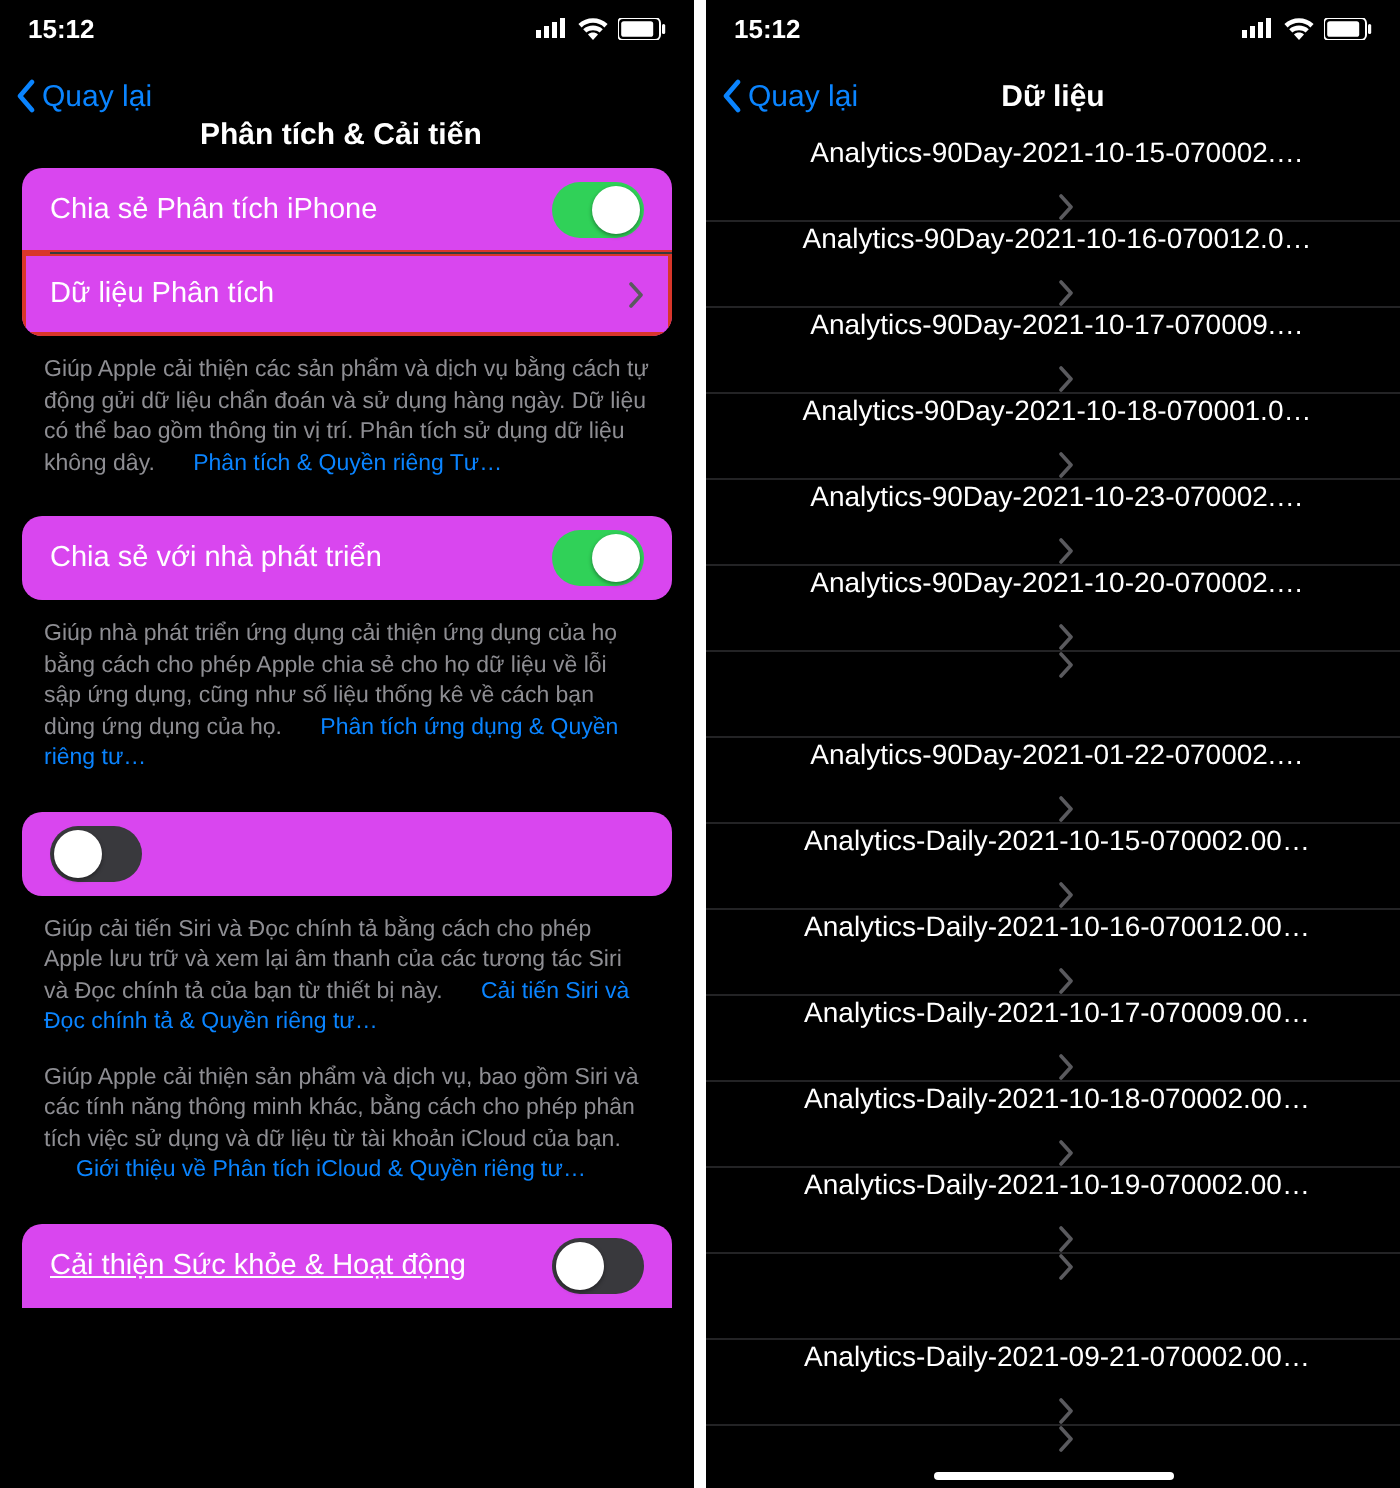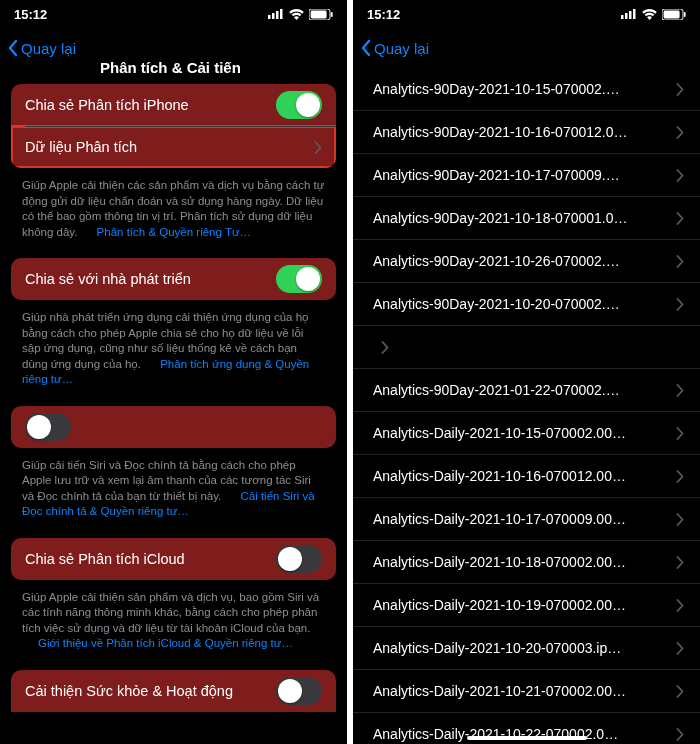--- a/index.html
+++ b/index.html
@@ -52,21 +52,21 @@
     position:absolute; left:0; right:0;
     text-align:center;
     font-size:15px; font-weight:600;
     pointer-events:none;
   }
   .phone-left .nav-title { text-align:left; padding-left:100px;margin-top:39px; }
   
   .content { padding: 6px 0 0 0; }
   
   .group {
-    background:#7f1d1d;
+    background:#d946ef;
     border-radius:10px;
     margin:10px 11px 6px 11px;
     overflow:hidden;
   }
   .row {
     display:flex; align-items:center;
     min-height:42px;
     padding:0 14px;
     font-size:14.5px;
     color:#fff;
@@ -108,27 +108,28 @@
     outline:3px solid #d9362a;
     outline-offset:-2px;
   }
   
   .plain-row {
     display:flex; align-items:center;
     height:43px;
     padding:0 16px 0 20px;
     font-size:14px;
     border-bottom:1px solid #232325;
+    flex-direction:column;
   }
   .plain-row .row-label { flex:1 1 auto; overflow:hidden; text-overflow:ellipsis; white-space:nowrap; }
   .home-ind {
     position:absolute; bottom:4px; left:50%; transform:translateX(-50%);
     width:120px; height:4px; background:#fff; border-radius:3px;
   }
-  .grp-last-cut { border-bottom-left-radius:0; border-bottom-right-radius:0;}
+  .grp-last-cut { border-bottom-left-radius:0; border-bottom-right-radius:0;text-decoration:underline;}
 </style>
 </head>
 <body>
 
 <div class="stage">
 
   <div class="phone phone-left">
 
     <div class="status-bar">
       <span>15:12</span>
@@ -208,28 +209,20 @@
         <div class="row">
           <span class="toggle off">
               <span class="knob"></span>
             </span>
         </div>
       </div>
       <div class="footer">
         <span>Giúp cải tiến Siri và Đọc chính tả bằng cách cho phép Apple lưu trữ và xem lại âm thanh của các tương tác Siri và Đọc chính tả của bạn từ thiết bị này. </span><span class="link">Cải tiến Siri và Đọc chính tả &amp; Quyền riêng tư…</span>
       </div>
 
-      <div class="group">
-        <div class="row">
-          <span class="row-label">Chia sẻ Phân tích iCloud</span>
-          <span class="toggle off">
-              <span class="knob"></span>
-            </span>
-        </div>
-      </div>
       <div class="footer">
         <span>Giúp Apple cải thiện sản phẩm và dịch vụ, bao gồm Siri và các tính năng thông minh khác, bằng cách cho phép phân tích việc sử dụng và dữ liệu từ tài khoản iCloud của bạn. </span><span class="link">Giới thiệu về Phân tích iCloud &amp; Quyền riêng tư…</span>
       </div>
 
       <div class="group grp-last-cut">
         <div class="row">
           <span class="row-label">Cải thiện Sức khỏe &amp; Hoạt động</span>
           <span class="toggle off">
               <span class="knob"></span>
             </span>
@@ -271,20 +264,21 @@
 
     <div class="navbar">
       <div class="back">
         <span class="back-chevron">
           <svg width="12" height="18" viewBox="0 0 12 18">
               <path d="M9 2 L3 9 L9 16" stroke="#0a84ff" stroke-width="2.4" fill="none" stroke-linecap="round" stroke-linejoin="round"></path>
             </svg>
         </span>
         <span>Quay lại</span>
       </div>
+      <div class="nav-title">Dữ liệu</div>
     </div>
 
     <div id="right-list">
         <div class="plain-row">
           <span class="row-label">Analytics-90Day-2021-10-15-070002.…</span>
           <span class="chev"><svg width="8" height="13" viewBox="0 0 8 13">
               <path d="M1.5 1 L6.5 6.5 L1.5 12" stroke="#5a5a5e" stroke-width="1.8" fill="none" stroke-linecap="round" stroke-linejoin="round"></path>
             </svg></span>
         </div>
         <div class="plain-row">
@@ -299,21 +293,21 @@
               <path d="M1.5 1 L6.5 6.5 L1.5 12" stroke="#5a5a5e" stroke-width="1.8" fill="none" stroke-linecap="round" stroke-linejoin="round"></path>
             </svg></span>
         </div>
         <div class="plain-row">
           <span class="row-label">Analytics-90Day-2021-10-18-070001.0…</span>
           <span class="chev"><svg width="8" height="13" viewBox="0 0 8 13">
               <path d="M1.5 1 L6.5 6.5 L1.5 12" stroke="#5a5a5e" stroke-width="1.8" fill="none" stroke-linecap="round" stroke-linejoin="round"></path>
             </svg></span>
         </div>
         <div class="plain-row">
-          <span class="row-label">Analytics-90Day-2021-10-26-070002.…</span>
+          <span class="row-label">Analytics-90Day-2021-10-23-070002.…</span>
           <span class="chev"><svg width="8" height="13" viewBox="0 0 8 13">
               <path d="M1.5 1 L6.5 6.5 L1.5 12" stroke="#5a5a5e" stroke-width="1.8" fill="none" stroke-linecap="round" stroke-linejoin="round"></path>
             </svg></span>
         </div>
         <div class="plain-row">
           <span class="row-label">Analytics-90Day-2021-10-20-070002.…</span>
           <span class="chev"><svg width="8" height="13" viewBox="0 0 8 13">
               <path d="M1.5 1 L6.5 6.5 L1.5 12" stroke="#5a5a5e" stroke-width="1.8" fill="none" stroke-linecap="round" stroke-linejoin="round"></path>
             </svg></span>
         </div>
@@ -352,33 +346,31 @@
               <path d="M1.5 1 L6.5 6.5 L1.5 12" stroke="#5a5a5e" stroke-width="1.8" fill="none" stroke-linecap="round" stroke-linejoin="round"></path>
             </svg></span>
         </div>
         <div class="plain-row">
           <span class="row-label">Analytics-Daily-2021-10-19-070002.00…</span>
           <span class="chev"><svg width="8" height="13" viewBox="0 0 8 13">
               <path d="M1.5 1 L6.5 6.5 L1.5 12" stroke="#5a5a5e" stroke-width="1.8" fill="none" stroke-linecap="round" stroke-linejoin="round"></path>
             </svg></span>
         </div>
         <div class="plain-row">
-          <span class="row-label">Analytics-Daily-2021-10-20-070003.ip…</span>
-          <span class="chev"><svg width="8" height="13" viewBox="0 0 8 13">
-              <path d="M1.5 1 L6.5 6.5 L1.5 12" stroke="#5a5a5e" stroke-width="1.8" fill="none" stroke-linecap="round" stroke-linejoin="round"></path>
-            </svg></span>
-        </div>
-        <div class="plain-row">
-          <span class="row-label">Analytics-Daily-2021-10-21-070002.00…</span>
-          <span class="chev"><svg width="8" height="13" viewBox="0 0 8 13">
-              <path d="M1.5 1 L6.5 6.5 L1.5 12" stroke="#5a5a5e" stroke-width="1.8" fill="none" stroke-linecap="round" stroke-linejoin="round"></path>
-            </svg></span>
-        </div>
-        <div class="plain-row">
-          <span class="row-label">Analytics-Daily-2021-10-22-070002.0…</span>
+          <span class="chev"><svg width="8" height="13" viewBox="0 0 8 13">
+              <path d="M1.5 1 L6.5 6.5 L1.5 12" stroke="#5a5a5e" stroke-width="1.8" fill="none" stroke-linecap="round" stroke-linejoin="round"></path>
+            </svg></span>
+        </div>
+        <div class="plain-row">
+          <span class="row-label">Analytics-Daily-2021-09-21-070002.00…</span>
+          <span class="chev"><svg width="8" height="13" viewBox="0 0 8 13">
+              <path d="M1.5 1 L6.5 6.5 L1.5 12" stroke="#5a5a5e" stroke-width="1.8" fill="none" stroke-linecap="round" stroke-linejoin="round"></path>
+            </svg></span>
+        </div>
+        <div class="plain-row">
           <span class="chev"><svg width="8" height="13" viewBox="0 0 8 13">
               <path d="M1.5 1 L6.5 6.5 L1.5 12" stroke="#5a5a5e" stroke-width="1.8" fill="none" stroke-linecap="round" stroke-linejoin="round"></path>
             </svg></span>
         </div>
       </div>
 
     <div class="home-ind"></div>
   </div>
 
 </div>

